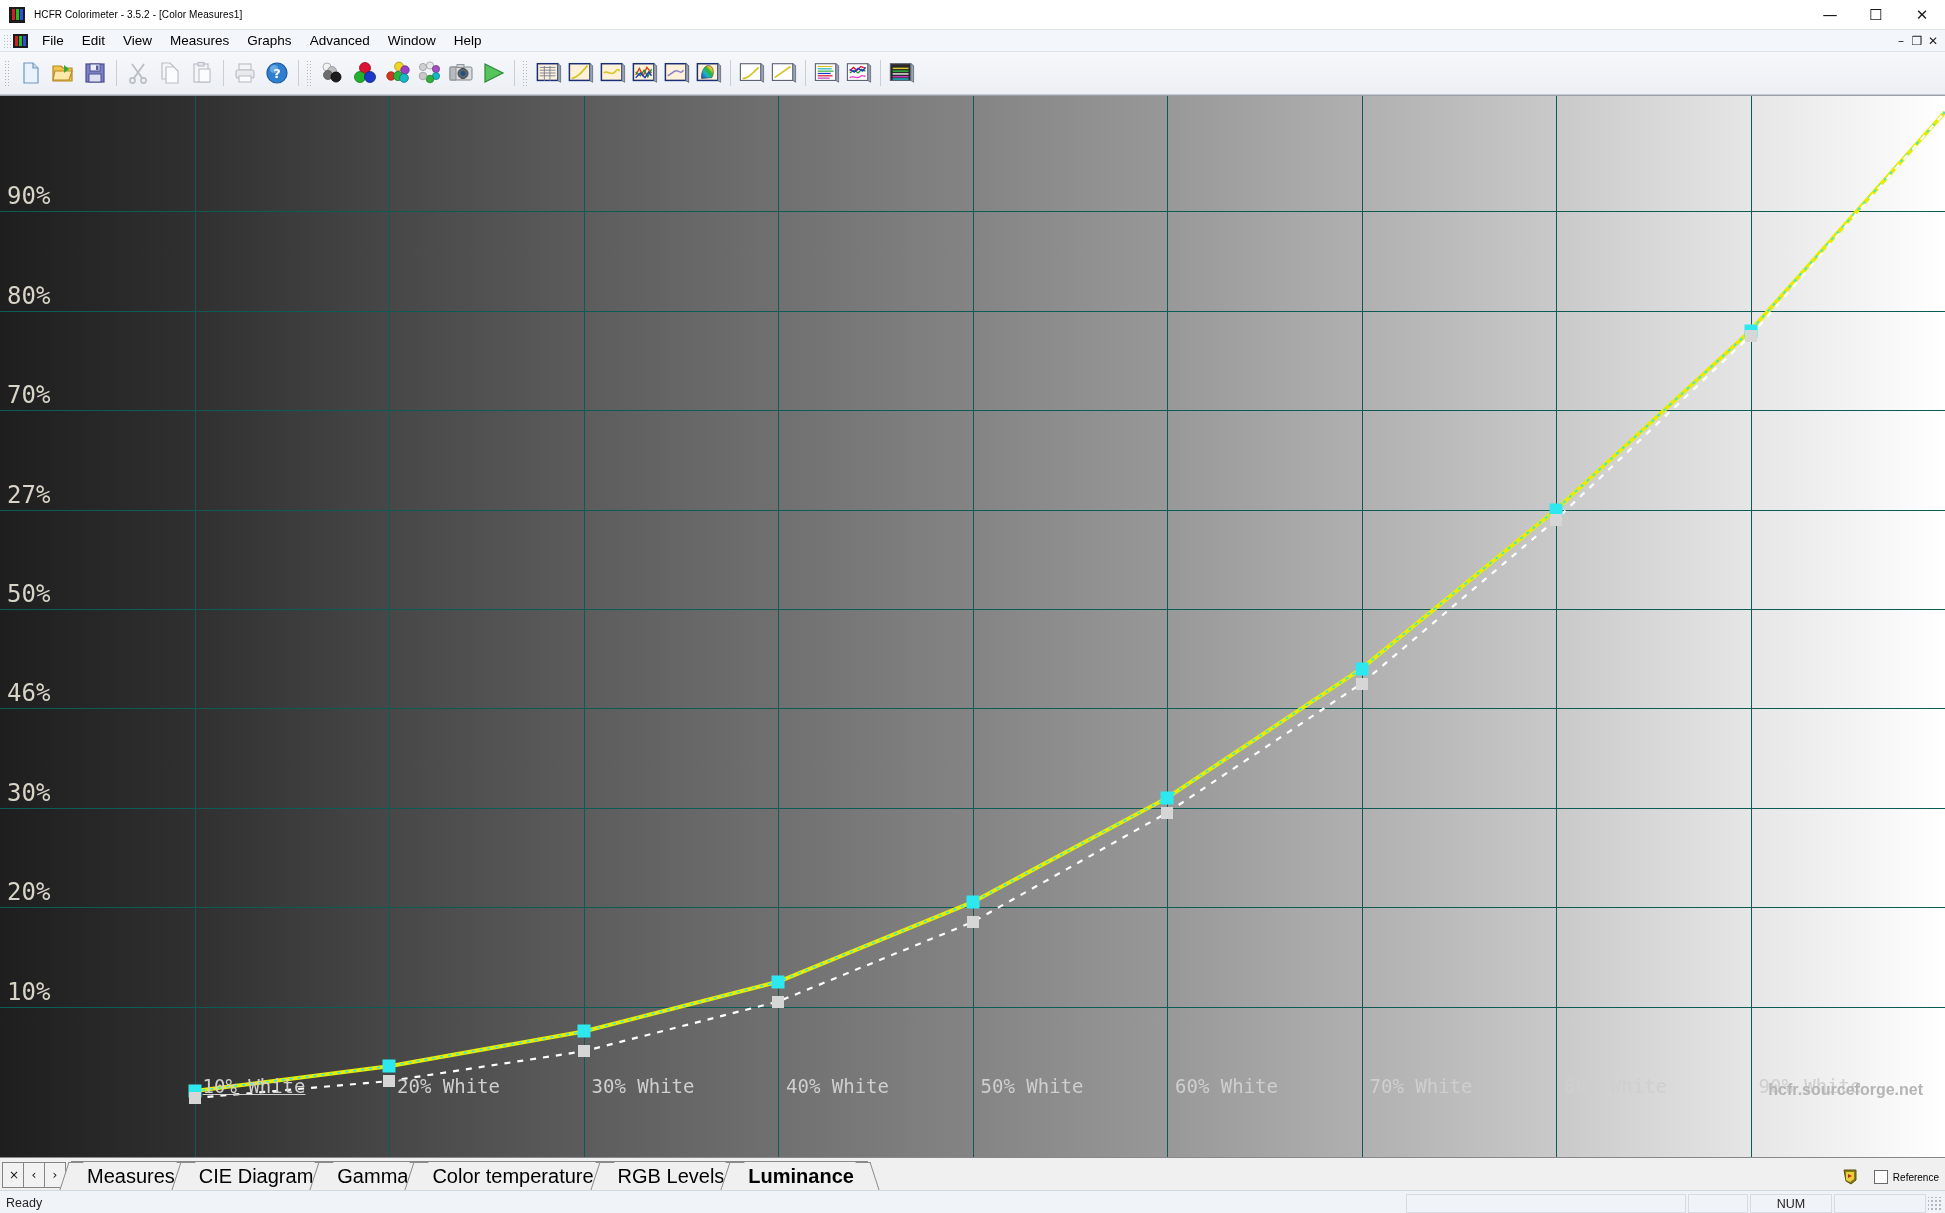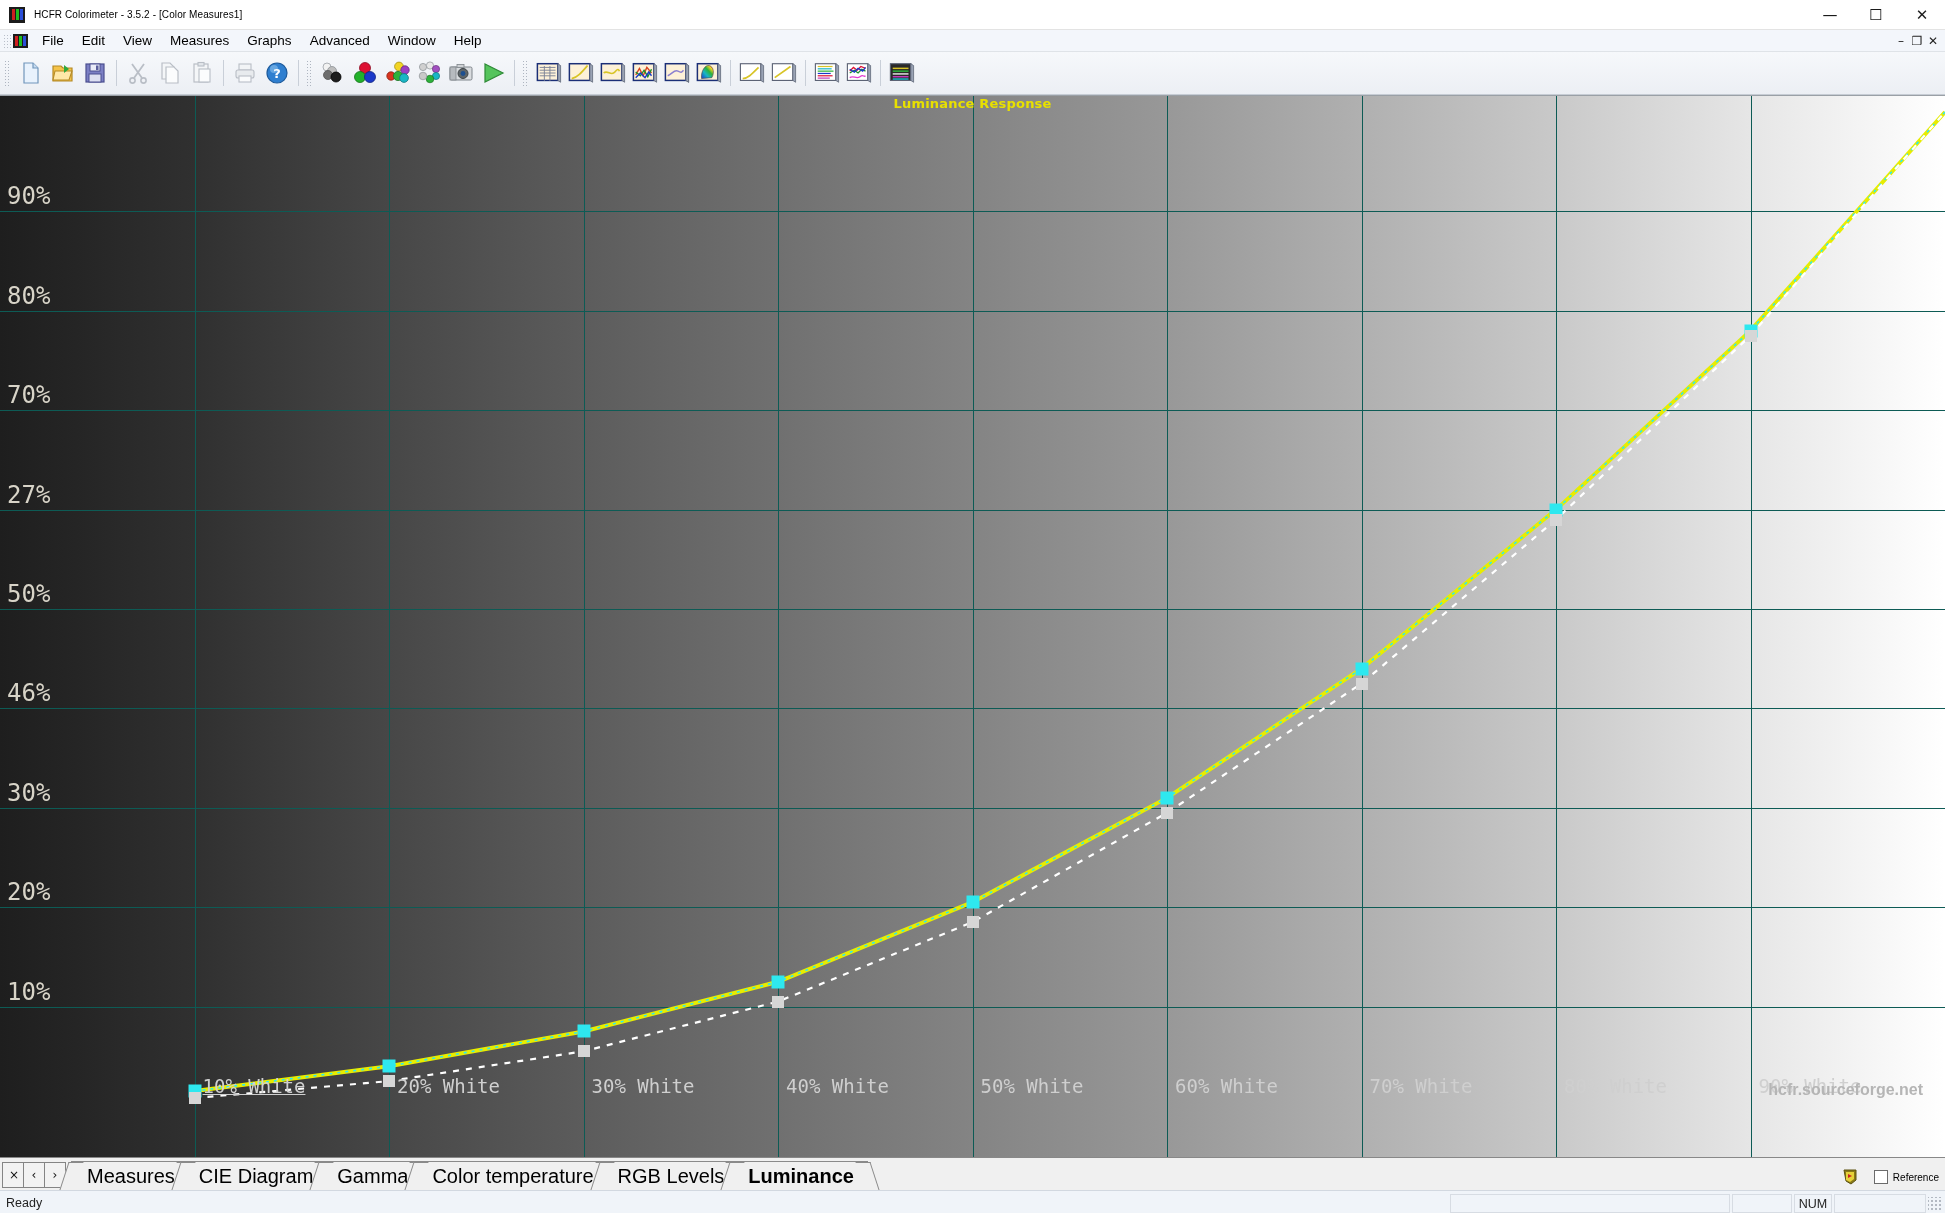--- a/index.html
+++ b/index.html
@@ -505,21 +505,20 @@
       <div class="xlabel" style="left: 202.5px; top: 979px; text-decoration: underline;">10% White</div>
       <div class="xlabel" style="left: 397px; top: 979px;">20% White</div>
       <div class="xlabel" style="left: 591.5px; top: 979px;">30% White</div>
       <div class="xlabel" style="left: 786px; top: 979px;">40% White</div>
       <div class="xlabel" style="left: 980.5px; top: 979px;">50% White</div>
       <div class="xlabel" style="left: 1175px; top: 979px;">60% White</div>
       <div class="xlabel" style="left: 1369.5px; top: 979px;">70% White</div>
       <div class="xlabel" style="left: 1564px; top: 979px;">80% White</div>
       <div class="xlabel" style="left: 1758.5px; top: 979px;">90% White</div>
     </div>
-  <div class="chart-title">Luminance Response</div>
   <div class="watermark">hcfr.sourceforge.net</div>
 </div>
 
 <div class="tabbar">
   <div class="tab-nav">
     <button>×</button>
     <button>‹</button>
     <button>›</button>
   </div>
   <div class="tabs">
@@ -543,17 +542,17 @@
       <span>Reference</span>
     </label>
   </div>
 </div>
 
 <div class="statusbar">
   <div class="status-text">Ready</div>
   <div class="status-cells">
     <div class="sc" style="width:280px"></div>
     <div class="sc" style="width:60px"></div>
-    <div class="sc" style="width:38px">NUM</div>
+    <div class="sc" style="width:82px">NUM</div>
     <div class="sc" style="width:92px"></div>
     <div class="grip-dots"></div>
   </div>
 </div>
 
 </body></html>

